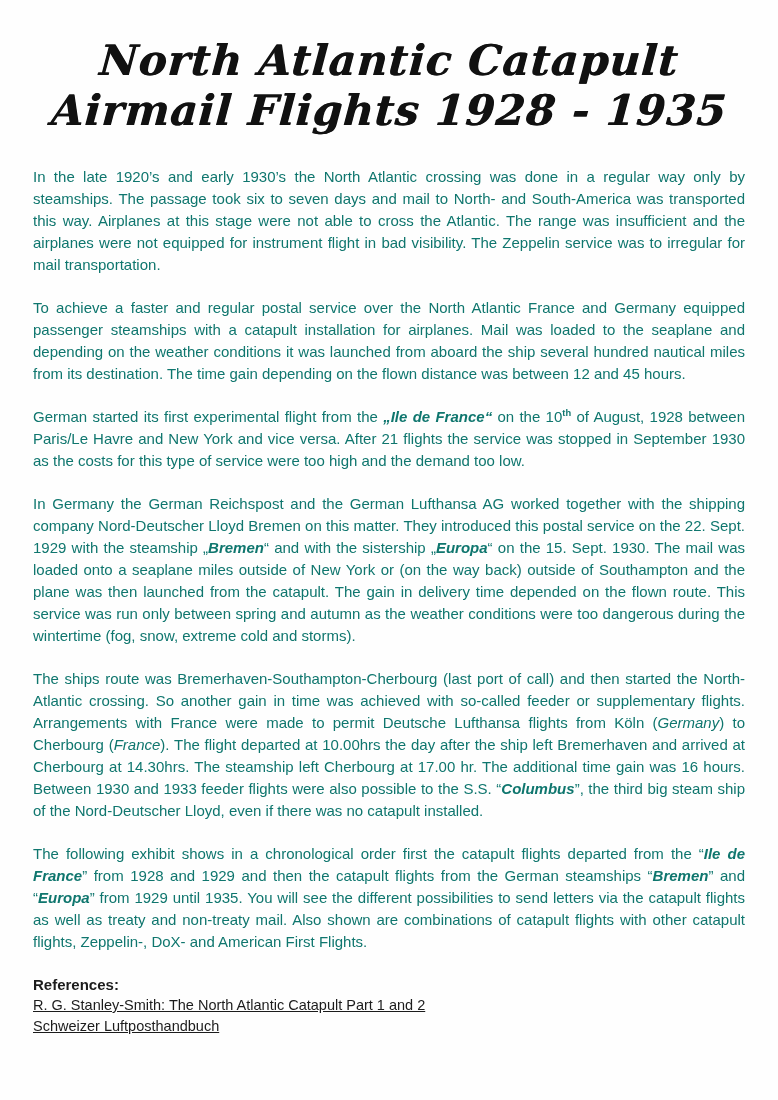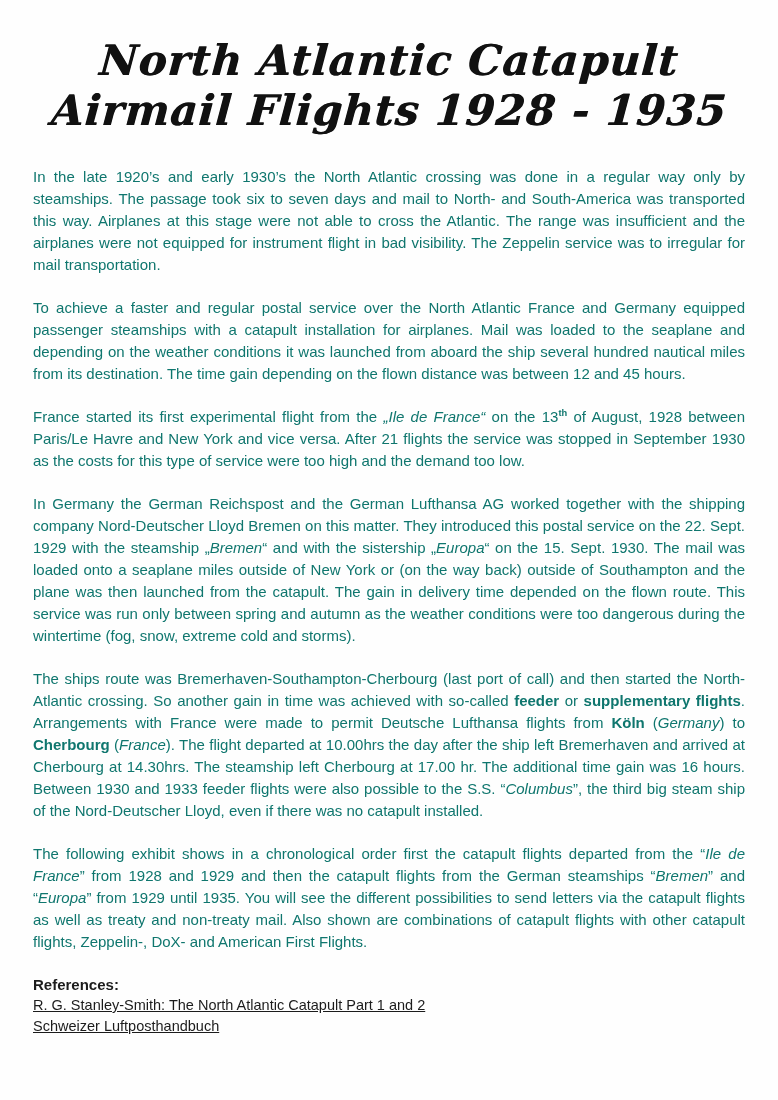--- a/index.html
+++ b/index.html
@@ -35,23 +35,23 @@
     transform: skewX(-4deg);
     text-shadow: 0.6px 0 0 #111111;
   }
   .body-text p.para {
     margin: 0 0 21px 0;
     font-size: 15px;
     line-height: 22px;
     text-align: justify;
     color: #0f766e;
   }
-  .b  { font-weight: bold; }
+  .b  { font-weight: normal; }
   .i  { font-style: italic; }
-  .bi { font-weight: normal; font-style: italic; }
+  .bi { font-weight: bold; font-style: italic; }
   sup { font-size: 0.62em; line-height: 0; vertical-align: super; font-weight: bold; }
   .references {
     margin-top: 2px;
     font-size: 14.5px;
     line-height: 21px;
   }
   .ref-heading {
     font-weight: bold;
     font-size: 15px;
   }
@@ -65,21 +65,21 @@
 
 <div class="page">
   <h1 class="title">
     <span class="title-line">North Atlantic Catapult</span>
     <span class="title-line">Airmail Flights 1928 - 1935</span>
   </h1>
 
   <div class="body-text" id="paragraphs">
       <p class="para"><span>In the late 1920’s and early 1930’s the North Atlantic crossing was done in a regular way only by steamships. The passage took six to seven days and mail to North- and South-America was transported this way. Airplanes at this stage were not able to cross the Atlantic. The range was insufficient and the airplanes were not equipped for instrument flight in bad visibility. The Zeppelin service was to irregular for mail transportation.</span></p>
       <p class="para"><span>To achieve a faster and regular postal service over the North Atlantic France and Germany equipped passenger steamships with a catapult installation for airplanes. Mail was loaded to the seaplane and depending on the weather conditions it was launched from aboard the ship several hundred nautical miles from its destination. The time gain depending on the flown distance was between 12 and 45 hours.</span></p>
-      <p class="para"><span>France started its first experimental flight from the </span><span class="bi">„Ile de France“</span><span> on the 13</span><sup>th</sup><span> of August, 1928 between Paris/Le Havre and New York and vice versa. After 21 flights the service was stopped in September 1930 as the costs for this type of service were too high and the demand too low.</span></p>
+      <p class="para"><span>German started its first experimental flight from the </span><span class="bi">„Ile de France“</span><span> on the 10</span><sup>th</sup><span> of August, 1928 between Paris/Le Havre and New York and vice versa. After 21 flights the service was stopped in September 1930 as the costs for this type of service were too high and the demand too low.</span></p>
       <p class="para"><span>In Germany the German Reichspost and the German Lufthansa AG worked together with the shipping company Nord-Deutscher Lloyd Bremen on this matter. They introduced this postal service on the 22. Sept. 1929 with the steamship „</span><span class="bi">Bremen</span><span>“ and with the sistership „</span><span class="bi">Europa</span><span>“ on the 15. Sept. 1930. The mail was loaded onto a seaplane miles outside of New York or (on the way back) outside of Southampton and the plane was then launched from the catapult. The gain in delivery time depended on the flown route. This service was run only between spring and autumn as the weather conditions were too dangerous during the wintertime (fog, snow, extreme cold and storms).</span></p>
       <p class="para"><span>The ships route was Bremerhaven-Southampton-Cherbourg (last port of call) and then started the North-Atlantic crossing. So another gain in time was achieved with so-called </span><span class="b">feeder</span><span> or </span><span class="b">supplementary flights</span><span>. Arrangements with France were made to permit Deutsche Lufthansa flights from </span><span class="b">Köln</span><span> (</span><span class="i">Germany</span><span>) to </span><span class="b">Cherbourg</span><span> (</span><span class="i">France</span><span>). The flight departed at 10.00hrs the day after the ship left Bremerhaven and arrived at Cherbourg at 14.30hrs. The steamship left Cherbourg at 17.00 hr. The additional time gain was 16 hours. Between 1930 and 1933 feeder flights were also possible to the S.S. “</span><span class="bi">Columbus</span><span>”, the third big steam ship of the Nord-Deutscher Lloyd, even if there was no catapult installed.</span></p>
       <p class="para"><span>The following exhibit shows in a chronological order first  the catapult flights departed from the “</span><span class="bi">Ile de France</span><span>” from 1928 and 1929 and then the catapult flights from the German steamships “</span><span class="bi">Bremen</span><span>” and “</span><span class="bi">Europa</span><span>” from 1929 until 1935. You will see the different possibilities to send letters via the catapult flights as well as treaty and non-treaty mail. Also shown are combinations of catapult flights with other catapult flights, Zeppelin-, DoX- and American First Flights.</span></p>
     </div>
 
   <div class="references">
     <div class="ref-heading">References:</div>
     <div id="ref-list">
         <div class="ref-item">R. G. Stanley-Smith: The North Atlantic Catapult Part 1 and 2</div>
         <div class="ref-item">Schweizer Luftposthandbuch</div>

